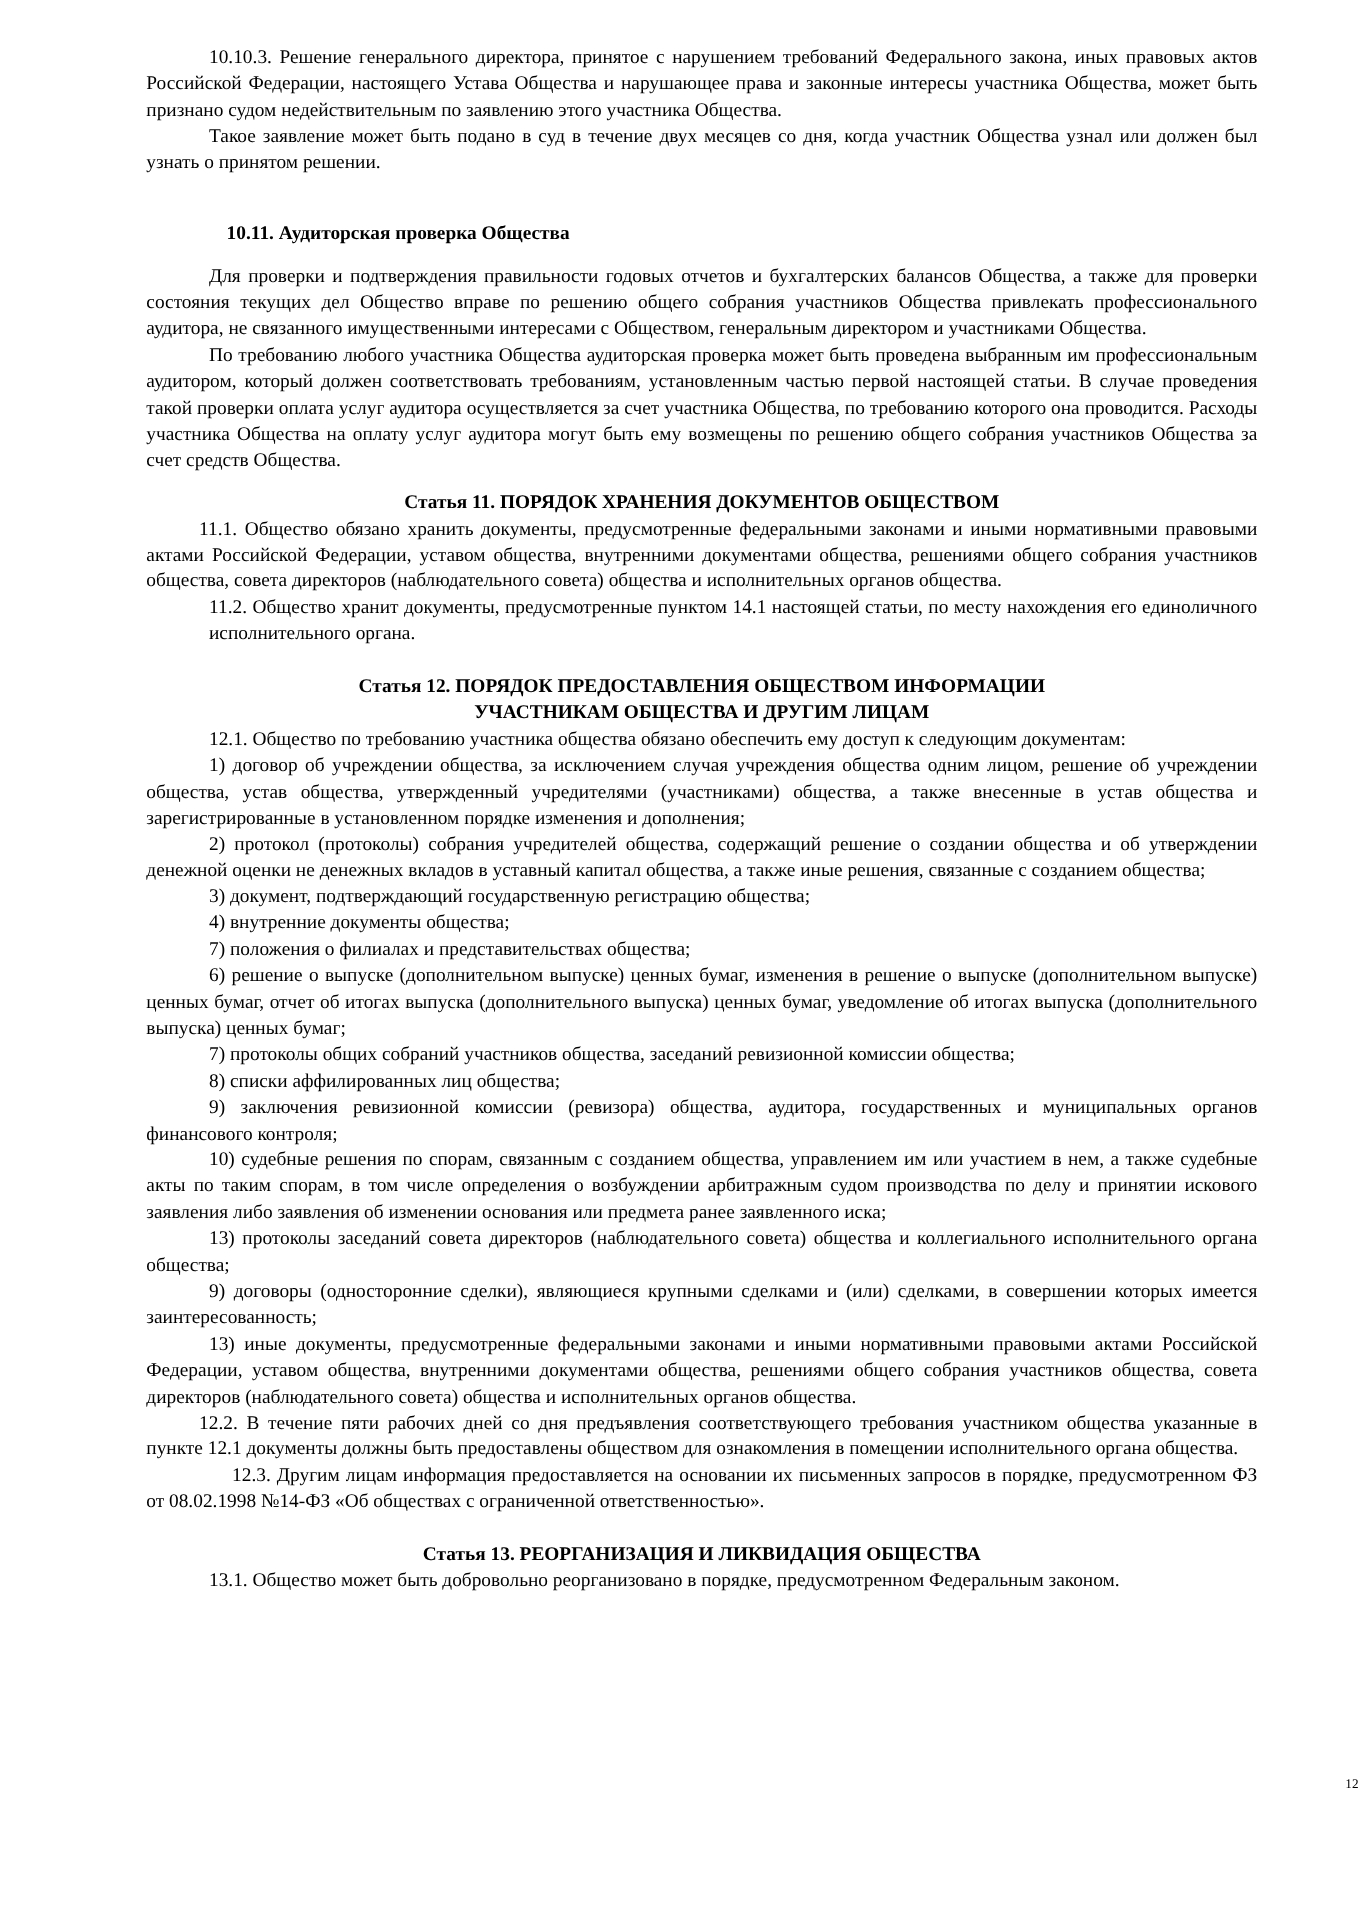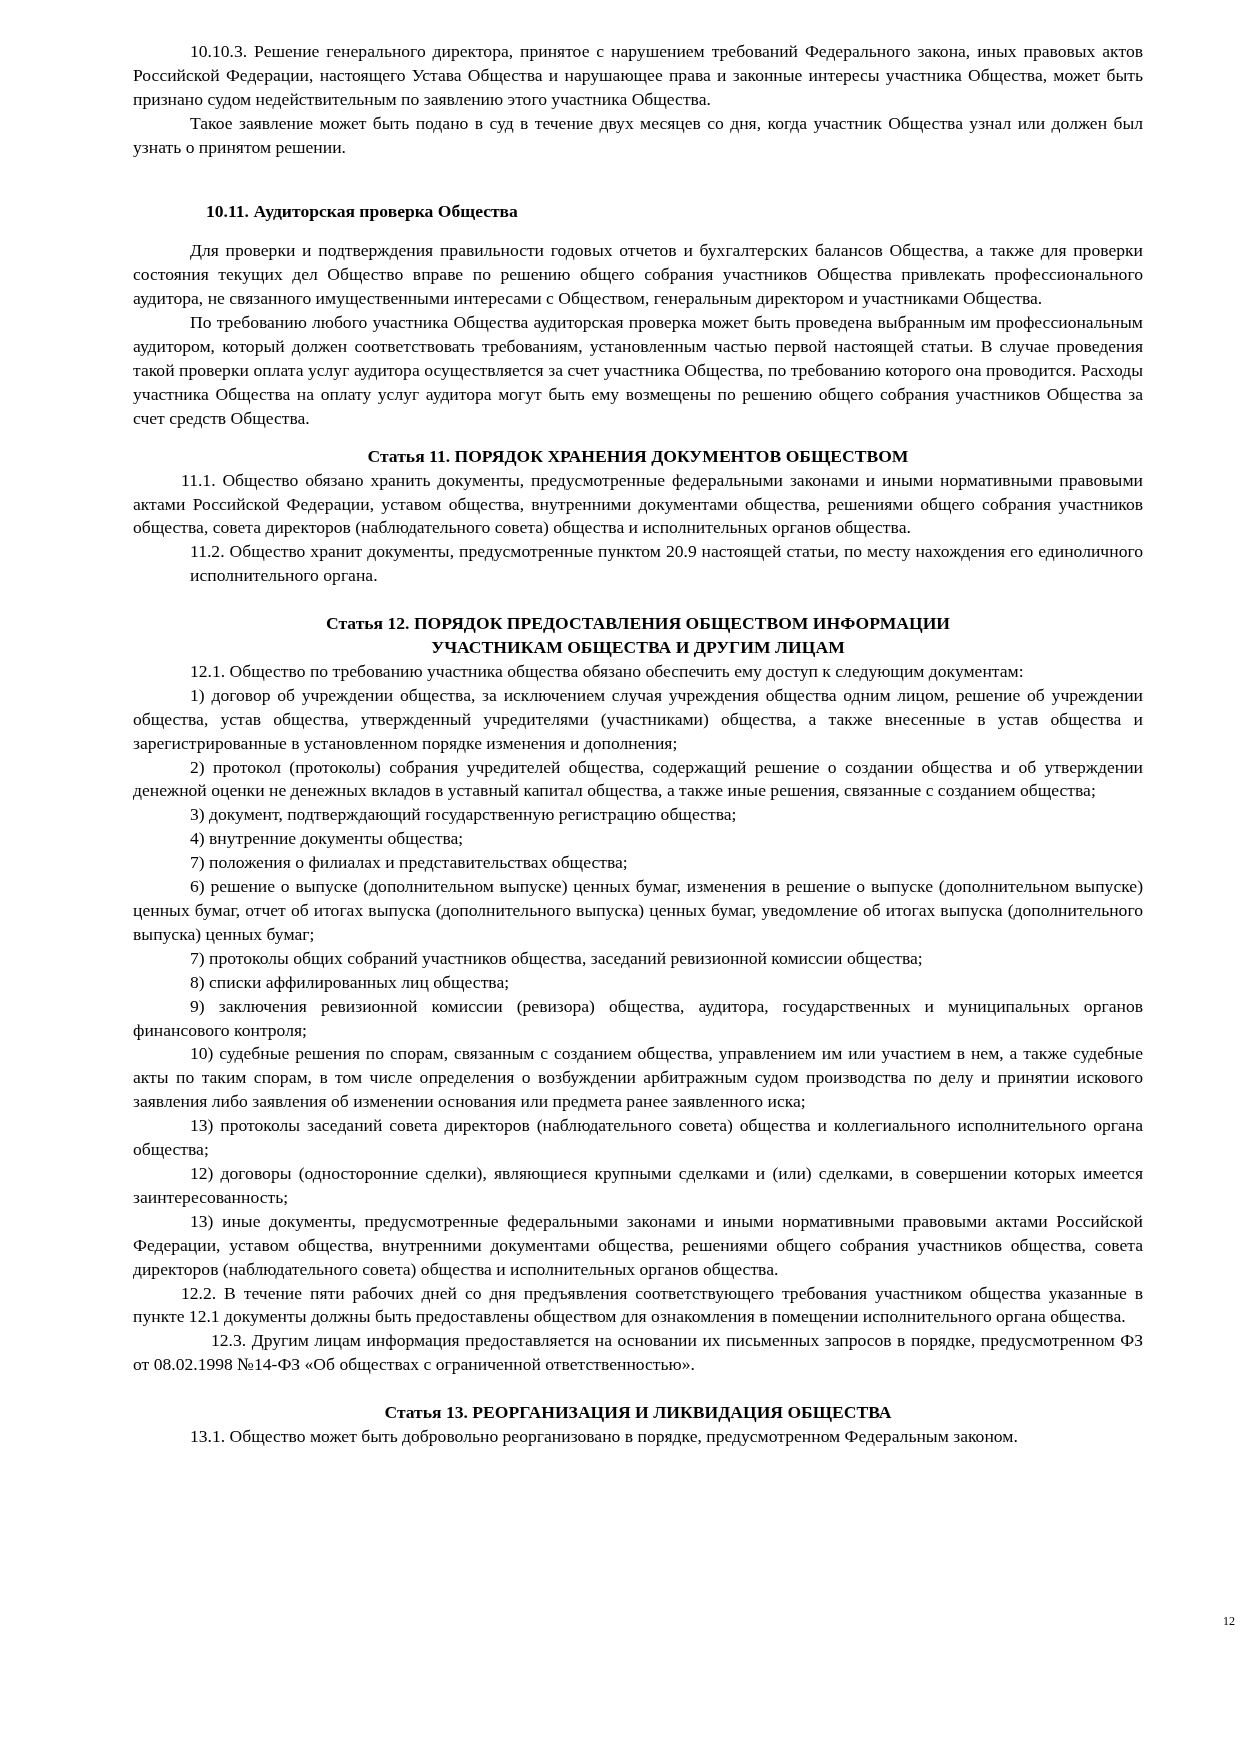--- a/index.html
+++ b/index.html
@@ -30,36 +30,36 @@
 <div class="page">
   <p class="p">10.10.3.  Решение генерального директора, принятое с нарушением требований Федерального закона, иных правовых актов Российской Федерации, настоящего Устава Общества и нарушающее права и законные интересы участника Общества, может быть признано судом недействительным по заявлению этого участника Общества.</p>
   <p class="p">Такое заявление может быть подано в суд в течение двух месяцев со дня, когда участник Общества узнал или должен был узнать о принятом решении.</p>
   <div class="gap-lg"></div>
   <p class="sub-heading">10.11. Аудиторская проверка Общества</p>
   <p class="p">Для проверки и подтверждения правильности годовых отчетов и бухгалтерских балансов Общества, а также для проверки состояния текущих дел Общество вправе по решению общего собрания участников Общества привлекать профессионального аудитора, не связанного имущественными интересами с Обществом, генеральным директором и участниками Общества.</p>
   <p class="p">По требованию любого участника Общества аудиторская проверка может быть проведена выбранным им профессиональным аудитором, который должен соответствовать требованиям, установленным частью первой настоящей статьи. В случае проведения такой проверки оплата услуг аудитора осуществляется за счет участника Общества, по требованию которого она проводится. Расходы участника Общества на оплату услуг аудитора могут быть ему возмещены по решению общего собрания участников Общества за счет средств Общества.</p>
   <div class="gap-md"></div>
   <p class="article-heading">Статья 11. ПОРЯДОК ХРАНЕНИЯ ДОКУМЕНТОВ ОБЩЕСТВОМ</p>
   <p class="p indent-less">11.1. Общество обязано хранить документы, предусмотренные федеральными законами и иными нормативными правовыми актами Российской Федерации, уставом общества, внутренними документами общества, решениями общего собрания участников общества, совета директоров (наблюдательного совета) общества и исполнительных органов общества.</p>
-  <p class="p indent-all">11.2. Общество хранит документы, предусмотренные пунктом 20.9 настоящей статьи, по месту нахождения его единоличного исполнительного органа.</p>
+  <p class="p indent-all">11.2. Общество хранит документы, предусмотренные пунктом 14.1 настоящей статьи, по месту нахождения его единоличного исполнительного органа.</p>
   <div class="gap-lg"></div>
   <p class="article-heading" style="padding:0 140px;">Статья 12. ПОРЯДОК ПРЕДОСТАВЛЕНИЯ ОБЩЕСТВОМ ИНФОРМАЦИИ УЧАСТНИКАМ ОБЩЕСТВА И ДРУГИМ ЛИЦАМ</p>
   <p class="p">12.1. Общество по требованию участника общества обязано обеспечить ему доступ к следующим документам:</p>
   <p class="p">1) договор об учреждении общества, за исключением случая учреждения общества одним лицом, решение об учреждении общества, устав общества, утвержденный учредителями (участниками) общества, а также внесенные в устав общества и зарегистрированные в установленном порядке изменения и дополнения;</p>
   <p class="p">2) протокол (протоколы) собрания учредителей общества, содержащий решение о создании общества и об утверждении денежной оценки не денежных вкладов в уставный капитал общества, а также иные решения, связанные с созданием общества;</p>
   <p class="p">3) документ, подтверждающий государственную регистрацию общества;</p>
   <p class="p">4) внутренние документы общества;</p>
   <p class="p">7) положения о филиалах и представительствах общества;</p>
   <p class="p">6) решение о выпуске (дополнительном выпуске) ценных бумаг, изменения в решение о выпуске (дополнительном выпуске) ценных бумаг, отчет об итогах выпуска (дополнительного выпуска) ценных бумаг, уведомление об итогах выпуска (дополнительного выпуска) ценных бумаг;</p>
   <p class="p">7) протоколы общих собраний участников общества, заседаний ревизионной комиссии общества;</p>
   <p class="p">8) списки аффилированных лиц общества;</p>
   <p class="p">9) заключения ревизионной комиссии (ревизора) общества, аудитора, государственных и муниципальных органов финансового контроля;</p>
   <p class="p">10) судебные решения по спорам, связанным с созданием общества, управлением им или участием в нем, а также судебные акты по таким спорам, в том числе определения о возбуждении арбитражным судом производства по делу и принятии искового заявления либо заявления об изменении основания или предмета ранее заявленного иска;</p>
   <p class="p">13) протоколы заседаний совета директоров (наблюдательного совета) общества и коллегиального исполнительного органа общества;</p>
-  <p class="p">12) договоры (односторонние сделки), являющиеся крупными сделками и (или) сделками, в совершении которых имеется заинтересованность;</p>
+  <p class="p">9) договоры (односторонние сделки), являющиеся крупными сделками и (или) сделками, в совершении которых имеется заинтересованность;</p>
   <p class="p">13) иные документы, предусмотренные федеральными законами и иными нормативными правовыми актами Российской Федерации, уставом общества, внутренними документами общества, решениями общего собрания участников общества, совета директоров (наблюдательного совета) общества и исполнительных органов общества.</p>
   <p class="p indent-less">12.2. В течение пяти рабочих дней со дня предъявления соответствующего требования участником общества указанные в пункте 12.1 документы должны быть предоставлены обществом для ознакомления в помещении исполнительного органа общества.</p>
   <p class="p indent-more">12.3. Другим лицам информация предоставляется на основании их письменных запросов в порядке, предусмотренном ФЗ от 08.02.1998 №14-ФЗ «Об обществах с ограниченной ответственностью».</p>
   <div class="gap-lg"></div>
   <p class="article-heading">Статья 13. РЕОРГАНИЗАЦИЯ И ЛИКВИДАЦИЯ ОБЩЕСТВА</p>
   <p class="p">13.1. Общество может быть добровольно реорганизовано в порядке, предусмотренном Федеральным законом.</p>
 </div>
 
 <div class="page-number">12</div>
 

